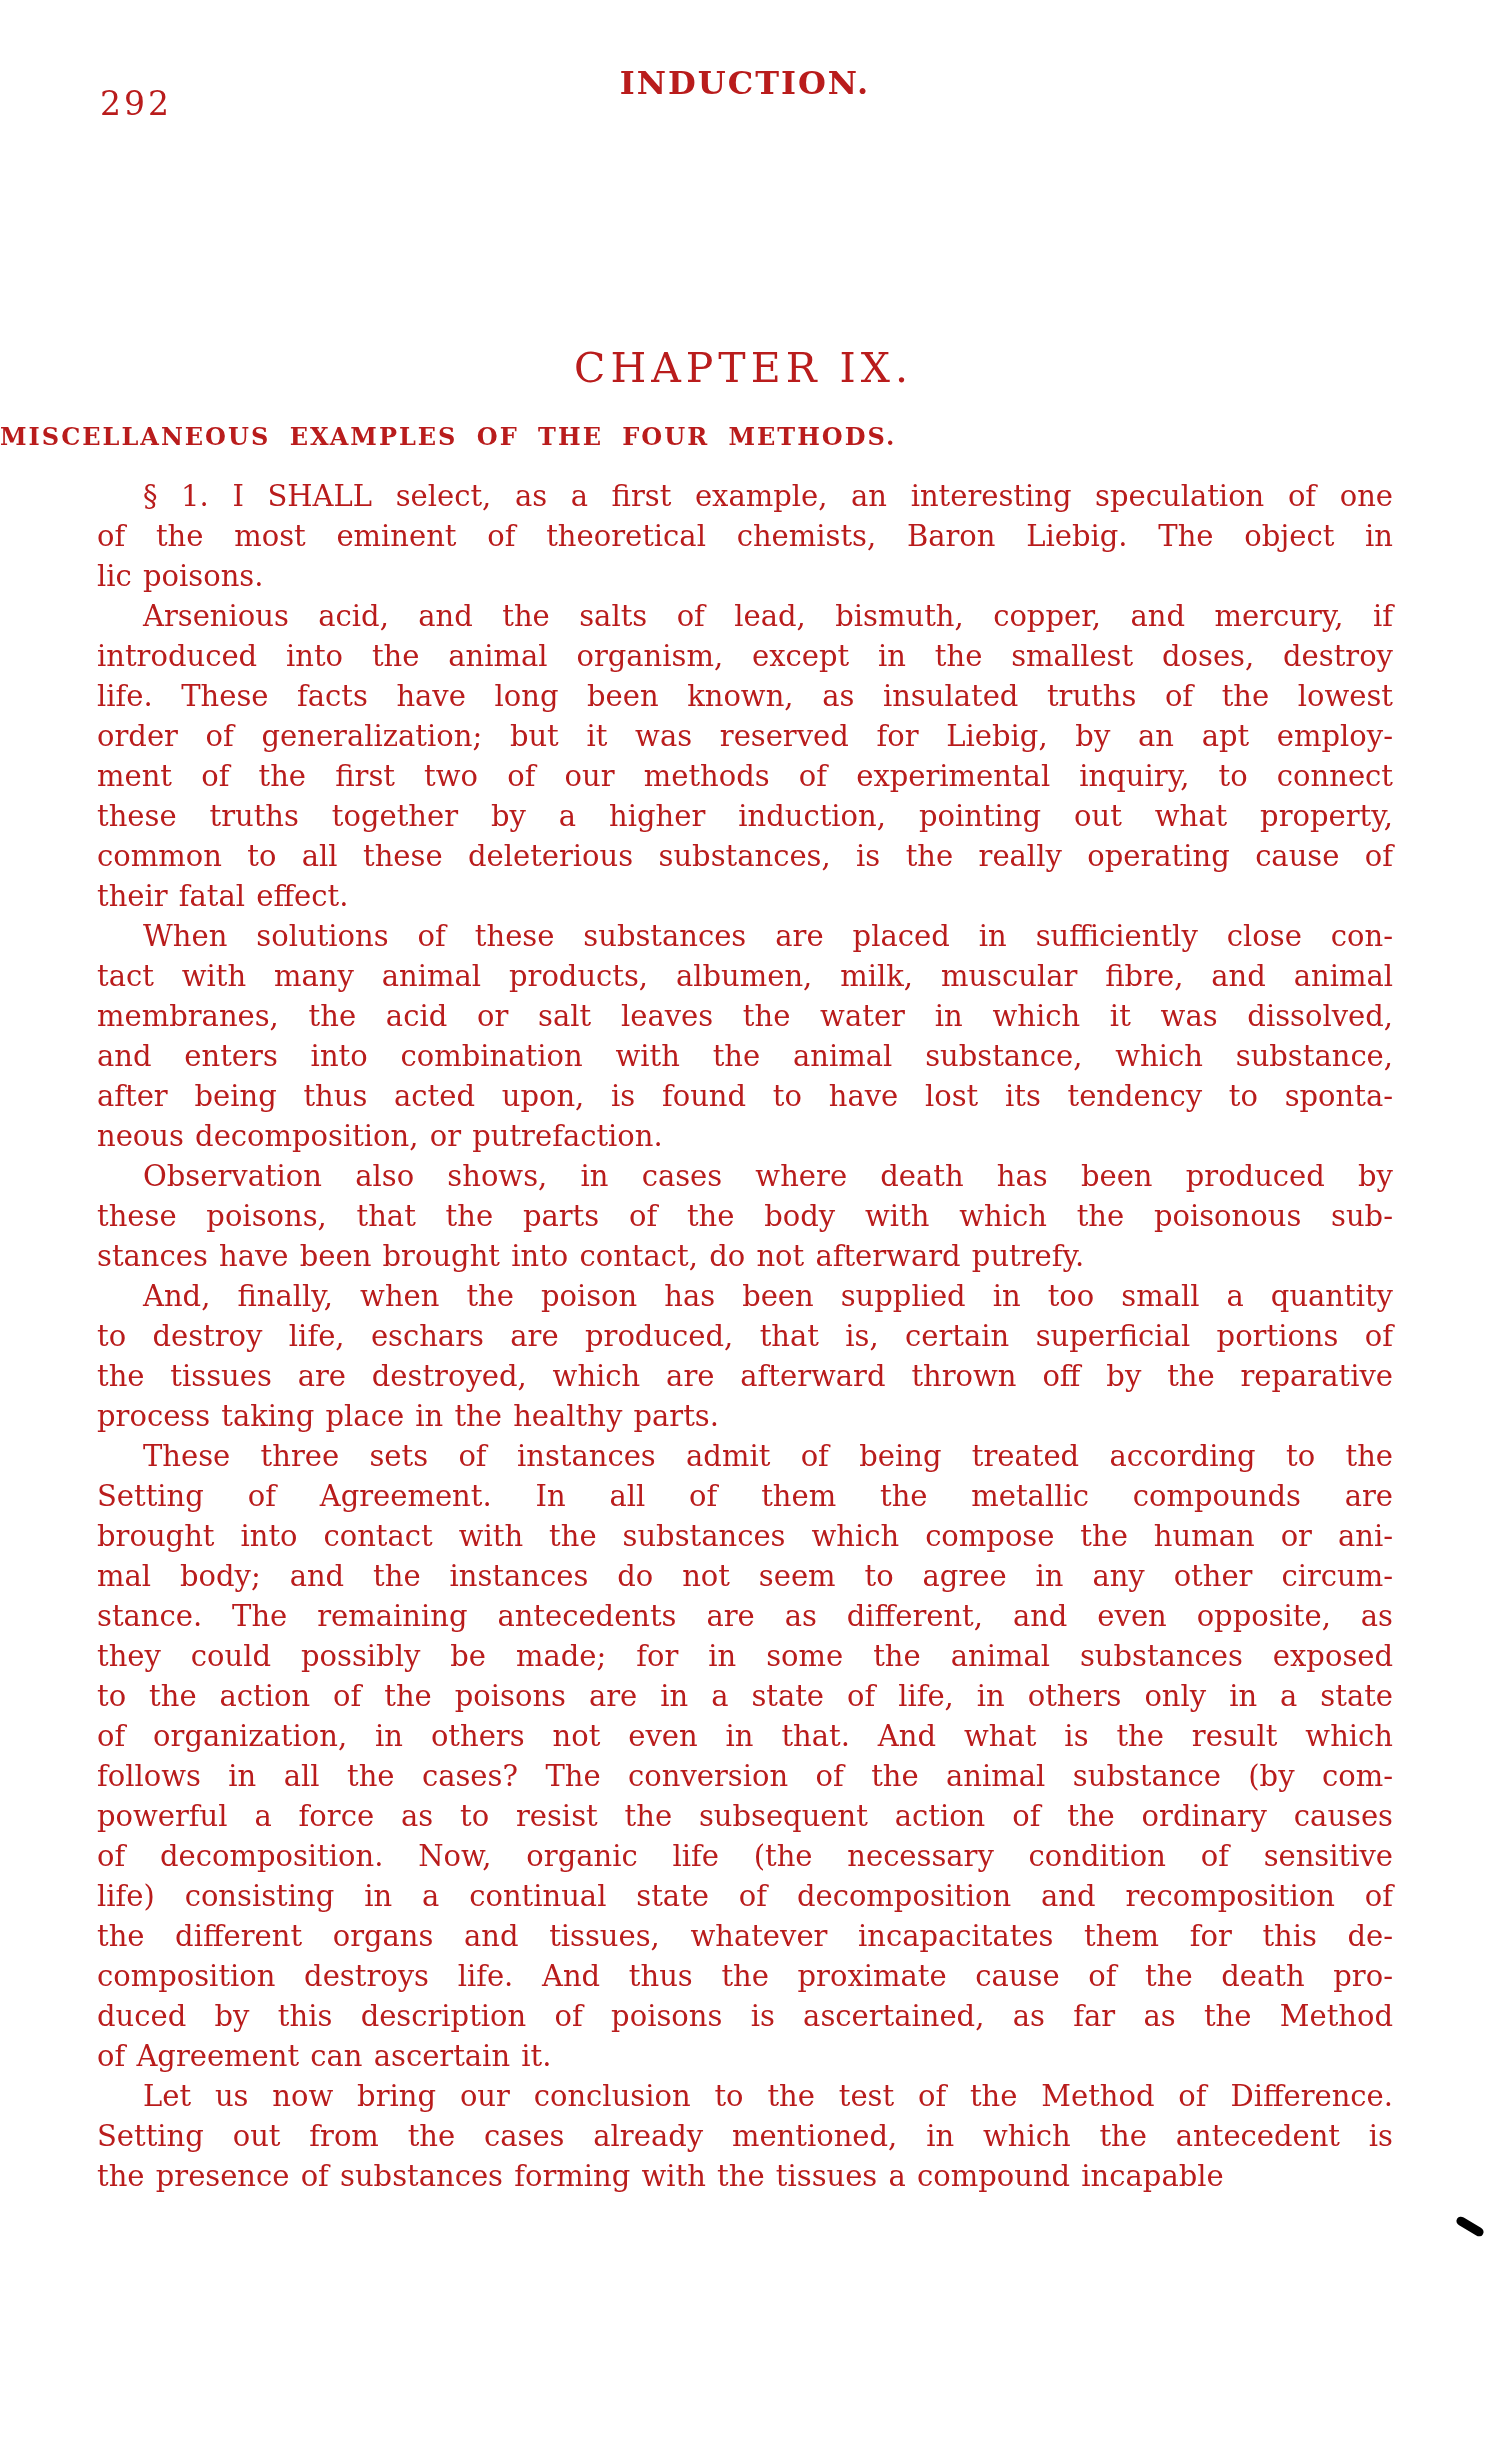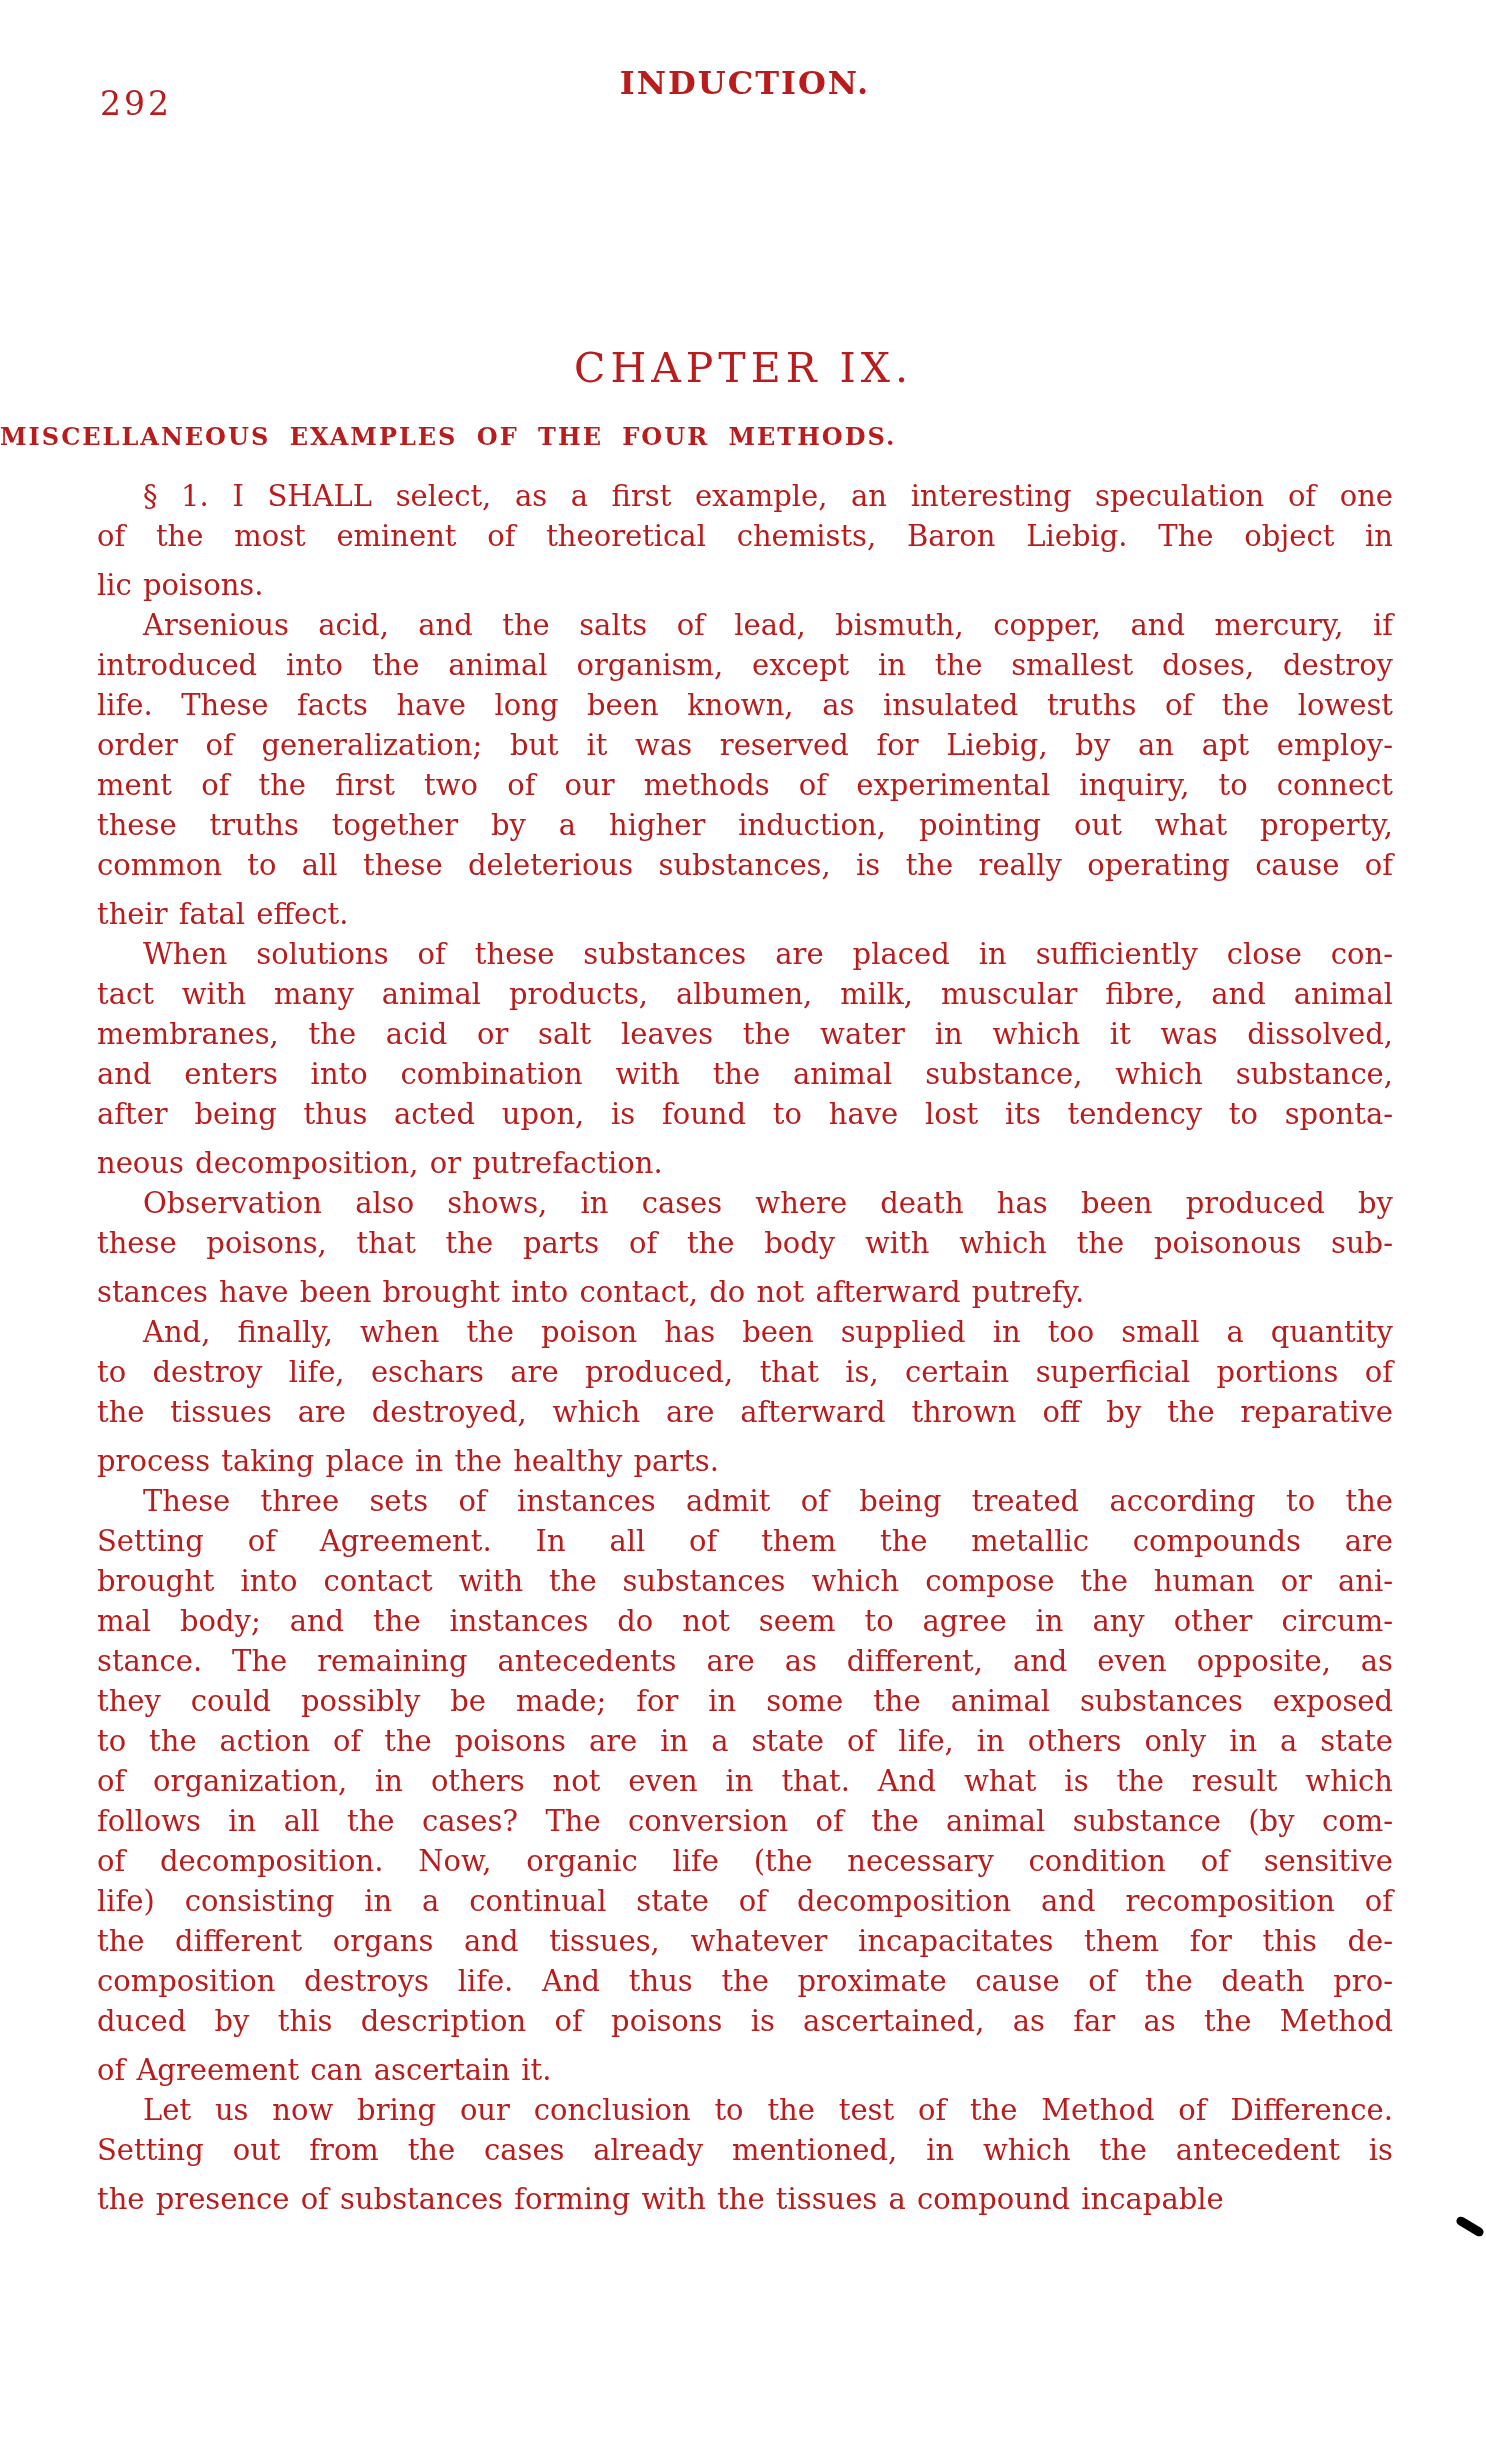--- a/index.html
+++ b/index.html
@@ -63,21 +63,21 @@
     width: 1296px;
     font-size: 29px;
     line-height: 40px;
     word-spacing: 2px;
   }
   .line {
     text-align: justify;
     text-align-last: justify;
   }
   .line.indent { text-indent: 46px; }
-  .line.last   { text-align-last: left; margin-top: 9px; }
+  .line.last   { text-align-last: left; }
   .ink-mark {
     position: absolute;
     left: 1455px;
     top: 2222px;
     width: 30px;
     height: 9px;
     background: #000;
     border-radius: 5px / 4px;
     transform: rotate(31deg);
   }
@@ -122,20 +122,21 @@
       <div class="line last">process taking place in the healthy parts.</div>
       <div class="line indent">These three sets of instances admit of being treated according to the</div>
       <div class="line">Setting of Agreement.  In all of them the metallic compounds are</div>
       <div class="line">brought into contact with the substances which compose the human or ani-</div>
       <div class="line">mal body; and the instances do not seem to agree in any other circum-</div>
       <div class="line">stance.  The remaining antecedents are as different, and even opposite, as</div>
       <div class="line">they could possibly be made; for in some the animal substances exposed</div>
       <div class="line">to the action of the poisons are in a state of life, in others only in a state</div>
       <div class="line">of organization, in others not even in that.  And what is the result which</div>
       <div class="line">follows in all the cases?  The conversion of the animal substance (by com-</div>
+      <div class="line">powerful a force as to resist the subsequent action of the ordinary causes</div>
       <div class="line">of decomposition.  Now, organic life (the necessary condition of sensitive</div>
       <div class="line">life) consisting in a continual state of decomposition and recomposition of</div>
       <div class="line">the different organs and tissues, whatever incapacitates them for this de-</div>
       <div class="line">composition destroys life.  And thus the proximate cause of the death pro-</div>
       <div class="line">duced by this description of poisons is ascertained, as far as the Method</div>
       <div class="line last">of Agreement can ascertain it.</div>
       <div class="line indent">Let us now bring our conclusion to the test of the Method of Difference.</div>
       <div class="line">Setting out from the cases already mentioned, in which the antecedent is</div>
       <div class="line last">the presence of substances forming with the tissues a compound incapable</div>
     </main>

